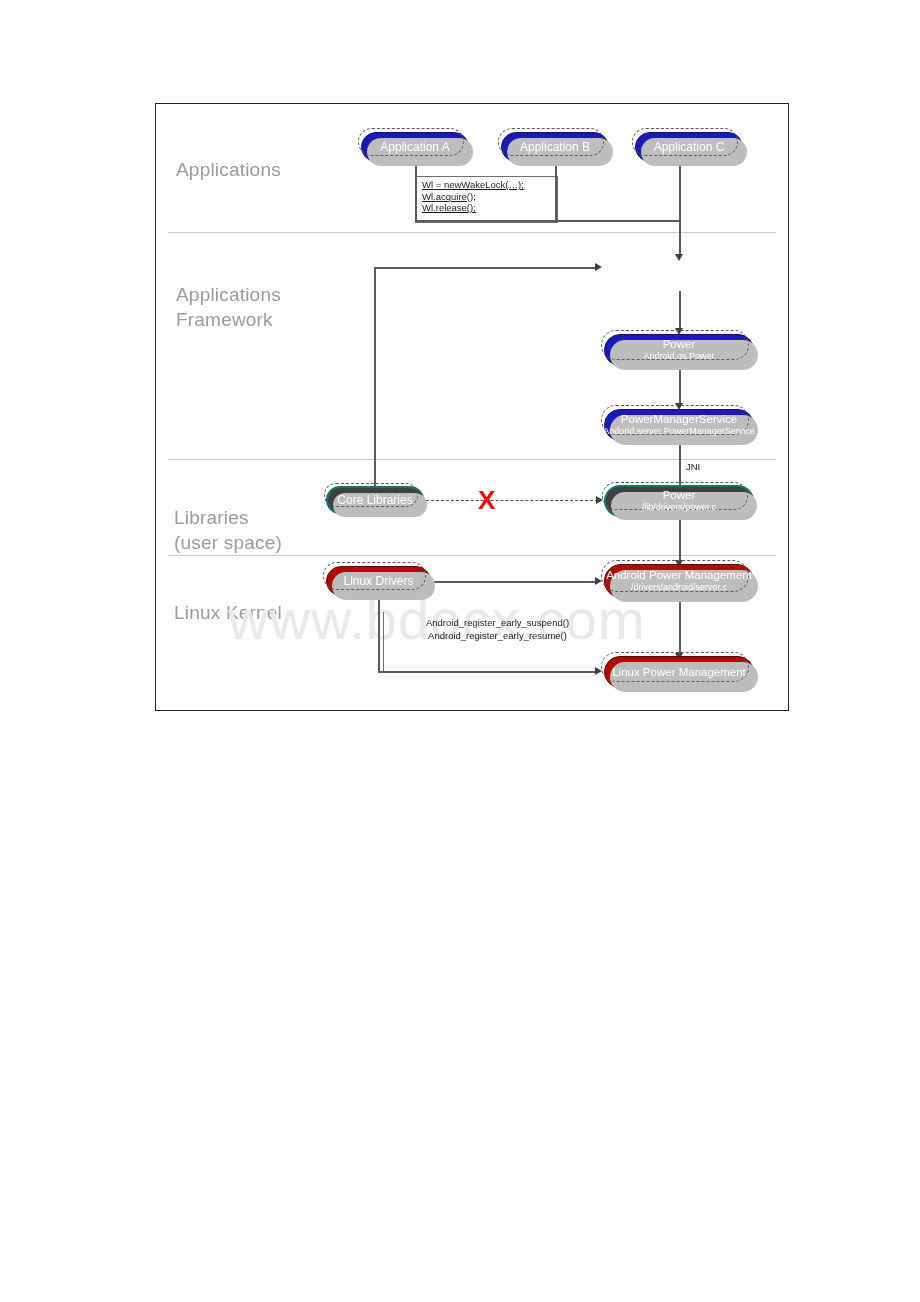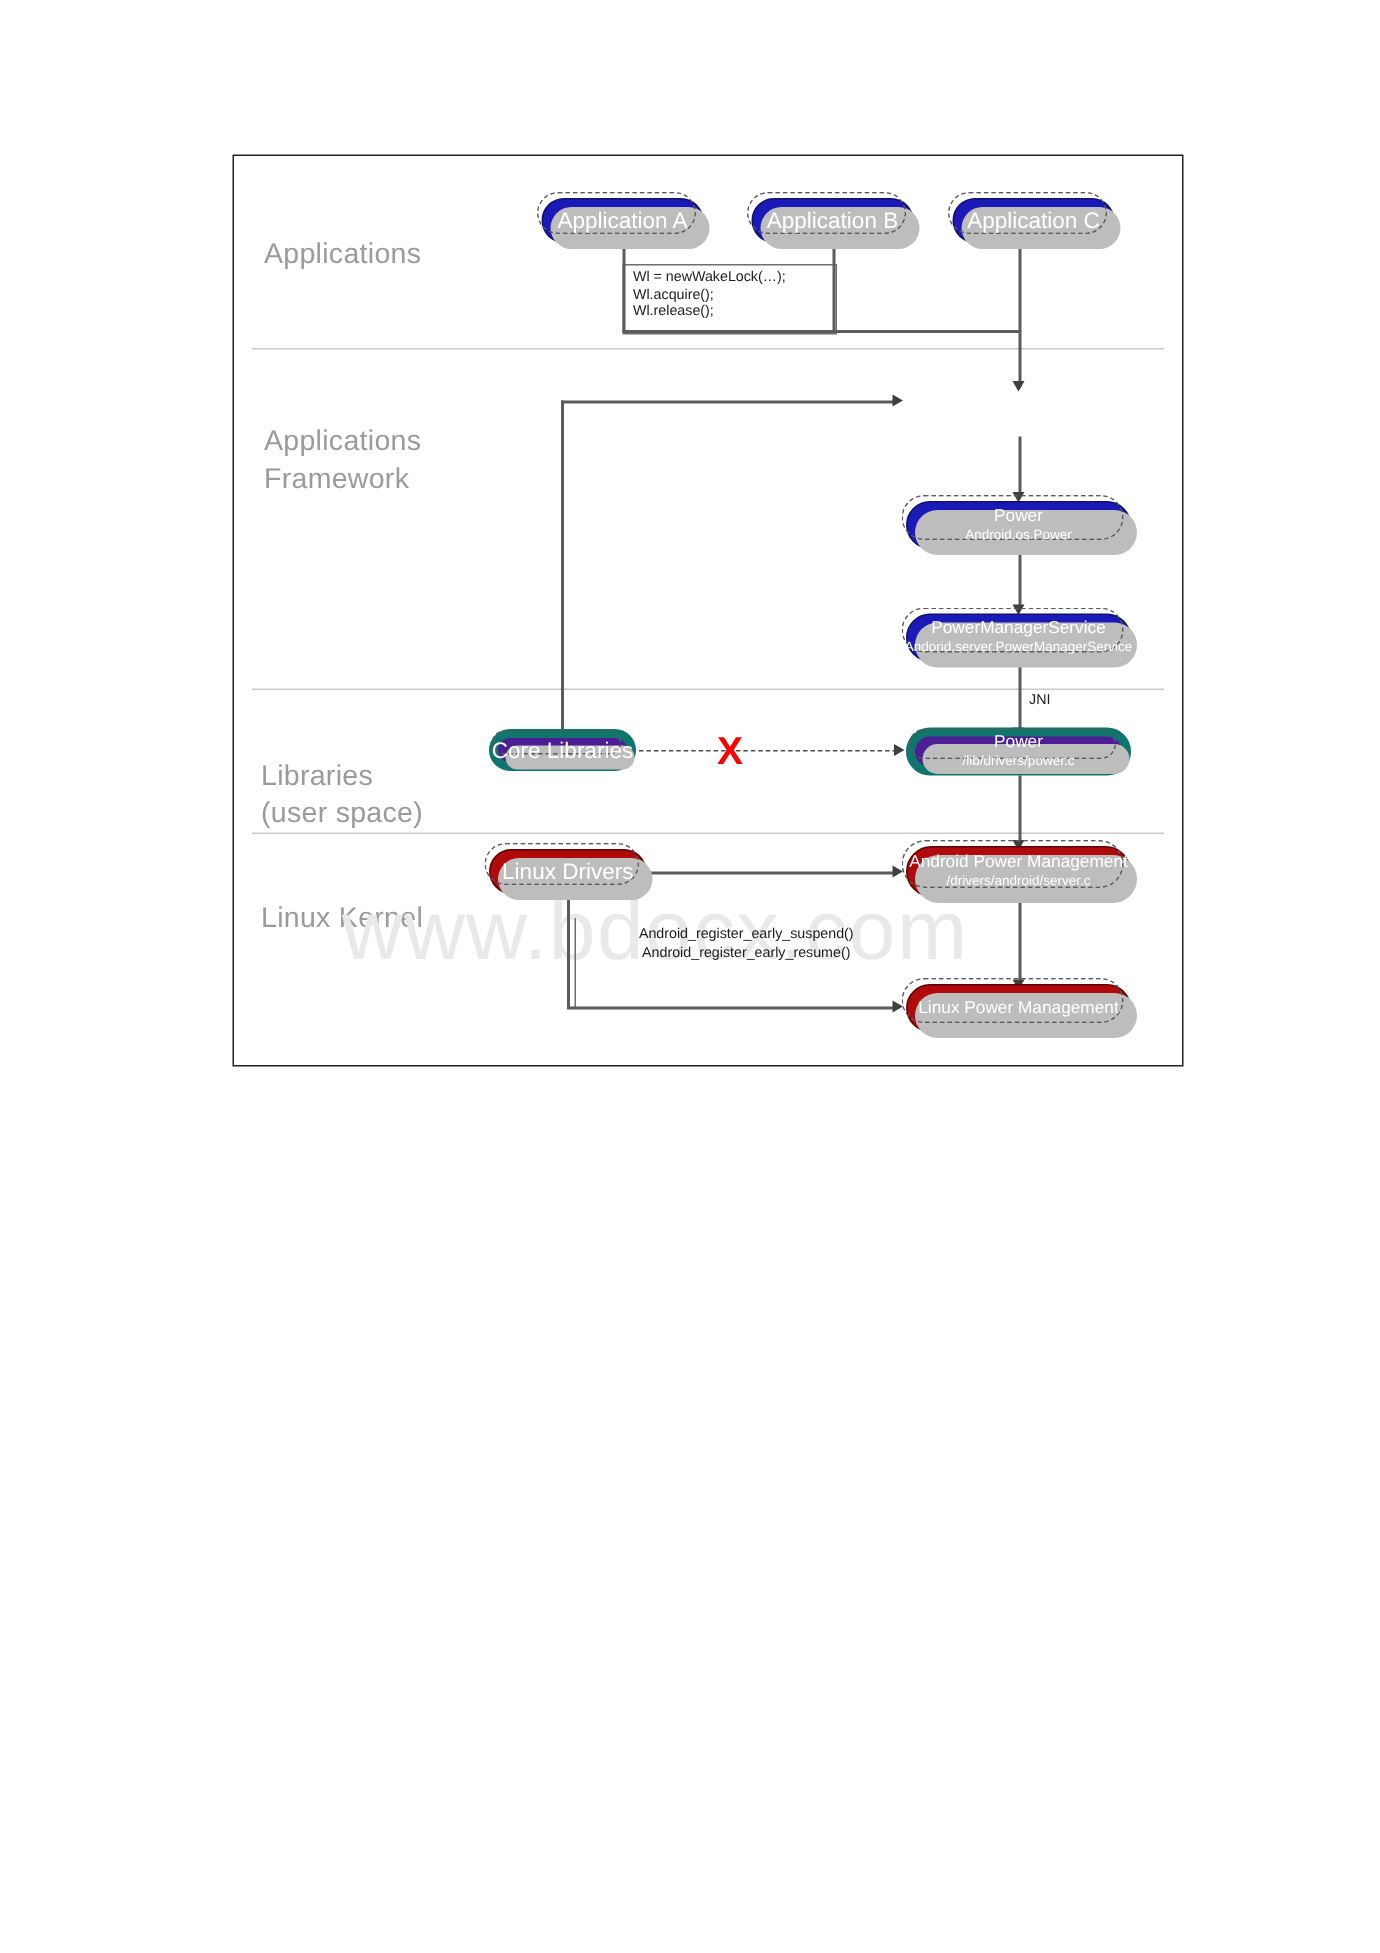--- a/index.html
+++ b/index.html
@@ -53,21 +53,21 @@
     display: flex;
     flex-direction: column;
     align-items: center;
     justify-content: center;
     text-align: center;
     color: #ffffff;
     z-index: 6;
   }
   .node .t1 { font-size: 11.5px; line-height: 13px; white-space: nowrap; }
   .node .t2 { font-size: 9px; line-height: 11px; white-space: nowrap; }
-  .node.small .t1 { font-size: 15px; }
+  .node.small .t1 { font-size: 12px; }
 
   
   .node::before {
     content: "";
     position: absolute;
     left: -4px;
     top: -5px;
     right: 4px;
     bottom: 5px;
     border: 1px dashed #5a5a5a;
@@ -81,21 +81,21 @@
     left: 5px;
     top: 5px;
     right: -5px;
     bottom: -5px;
     background: #bdbdbd;
     border-radius: 999px;
     z-index: -3;
   }
 
   .node.blue  { background: #1a1ab8; border: 1px solid #101070; }
-  .node.green { background: #4c1d95; border: 6px solid #0f766e; text-align: right; }
+  .node.green { background: #404040; border: 2px solid #0f766e; text-align: right; }
   .node.red   { background: #b00a0a; border: 1px solid #5c0404; }
 
   
   .vline, .hline {
     position: absolute;
     background: #5b5b5b;
     z-index: 3;
   }
   .vline { width: 1.5px; }
   .hline { height: 1.5px; }
@@ -123,20 +123,21 @@
     background: transparent;
     z-index: 2;
   }
   .code-text {
     position: absolute;
     font-size: 9.5px;
     line-height: 11.5px;
     color: #1b1b1b;
     white-space: pre-line;
     z-index: 5;
+    text-decoration: underline;
   }
   .edge-label {
     position: absolute;
     font-size: 9.5px;
     line-height: 13px;
     color: #1b1b1b;
     white-space: pre-line;
     z-index: 5;
   }
   .edge-label.center { text-align: center; }

